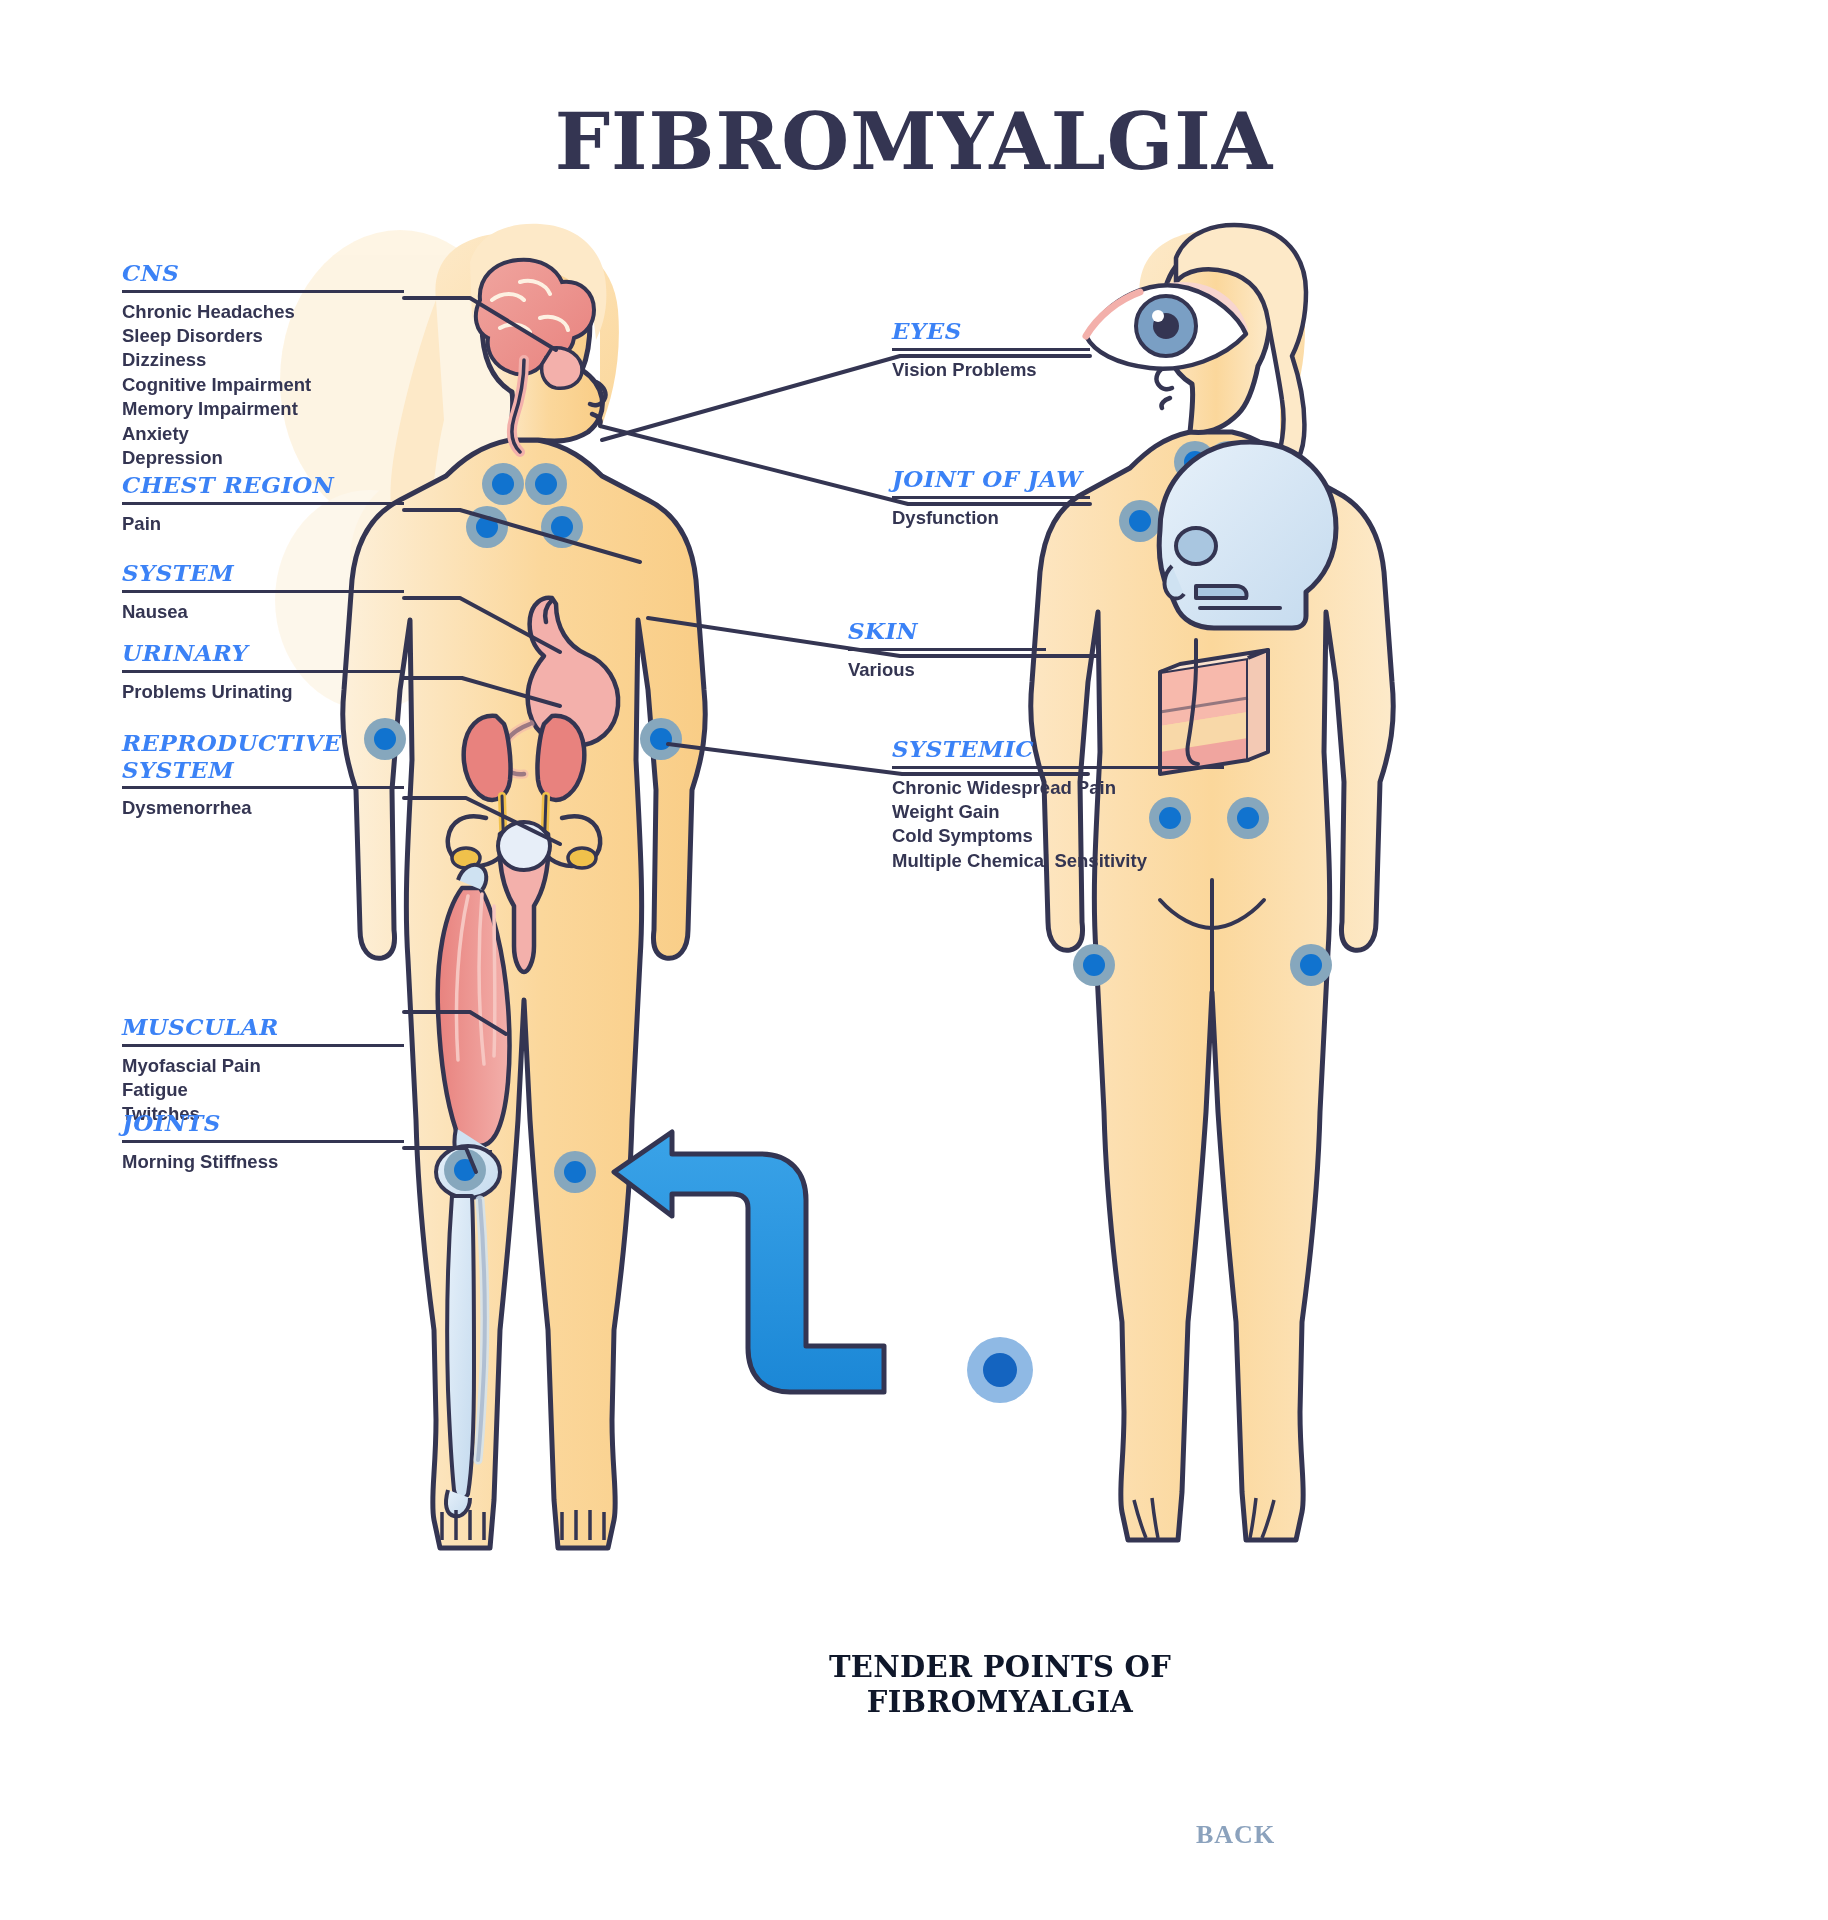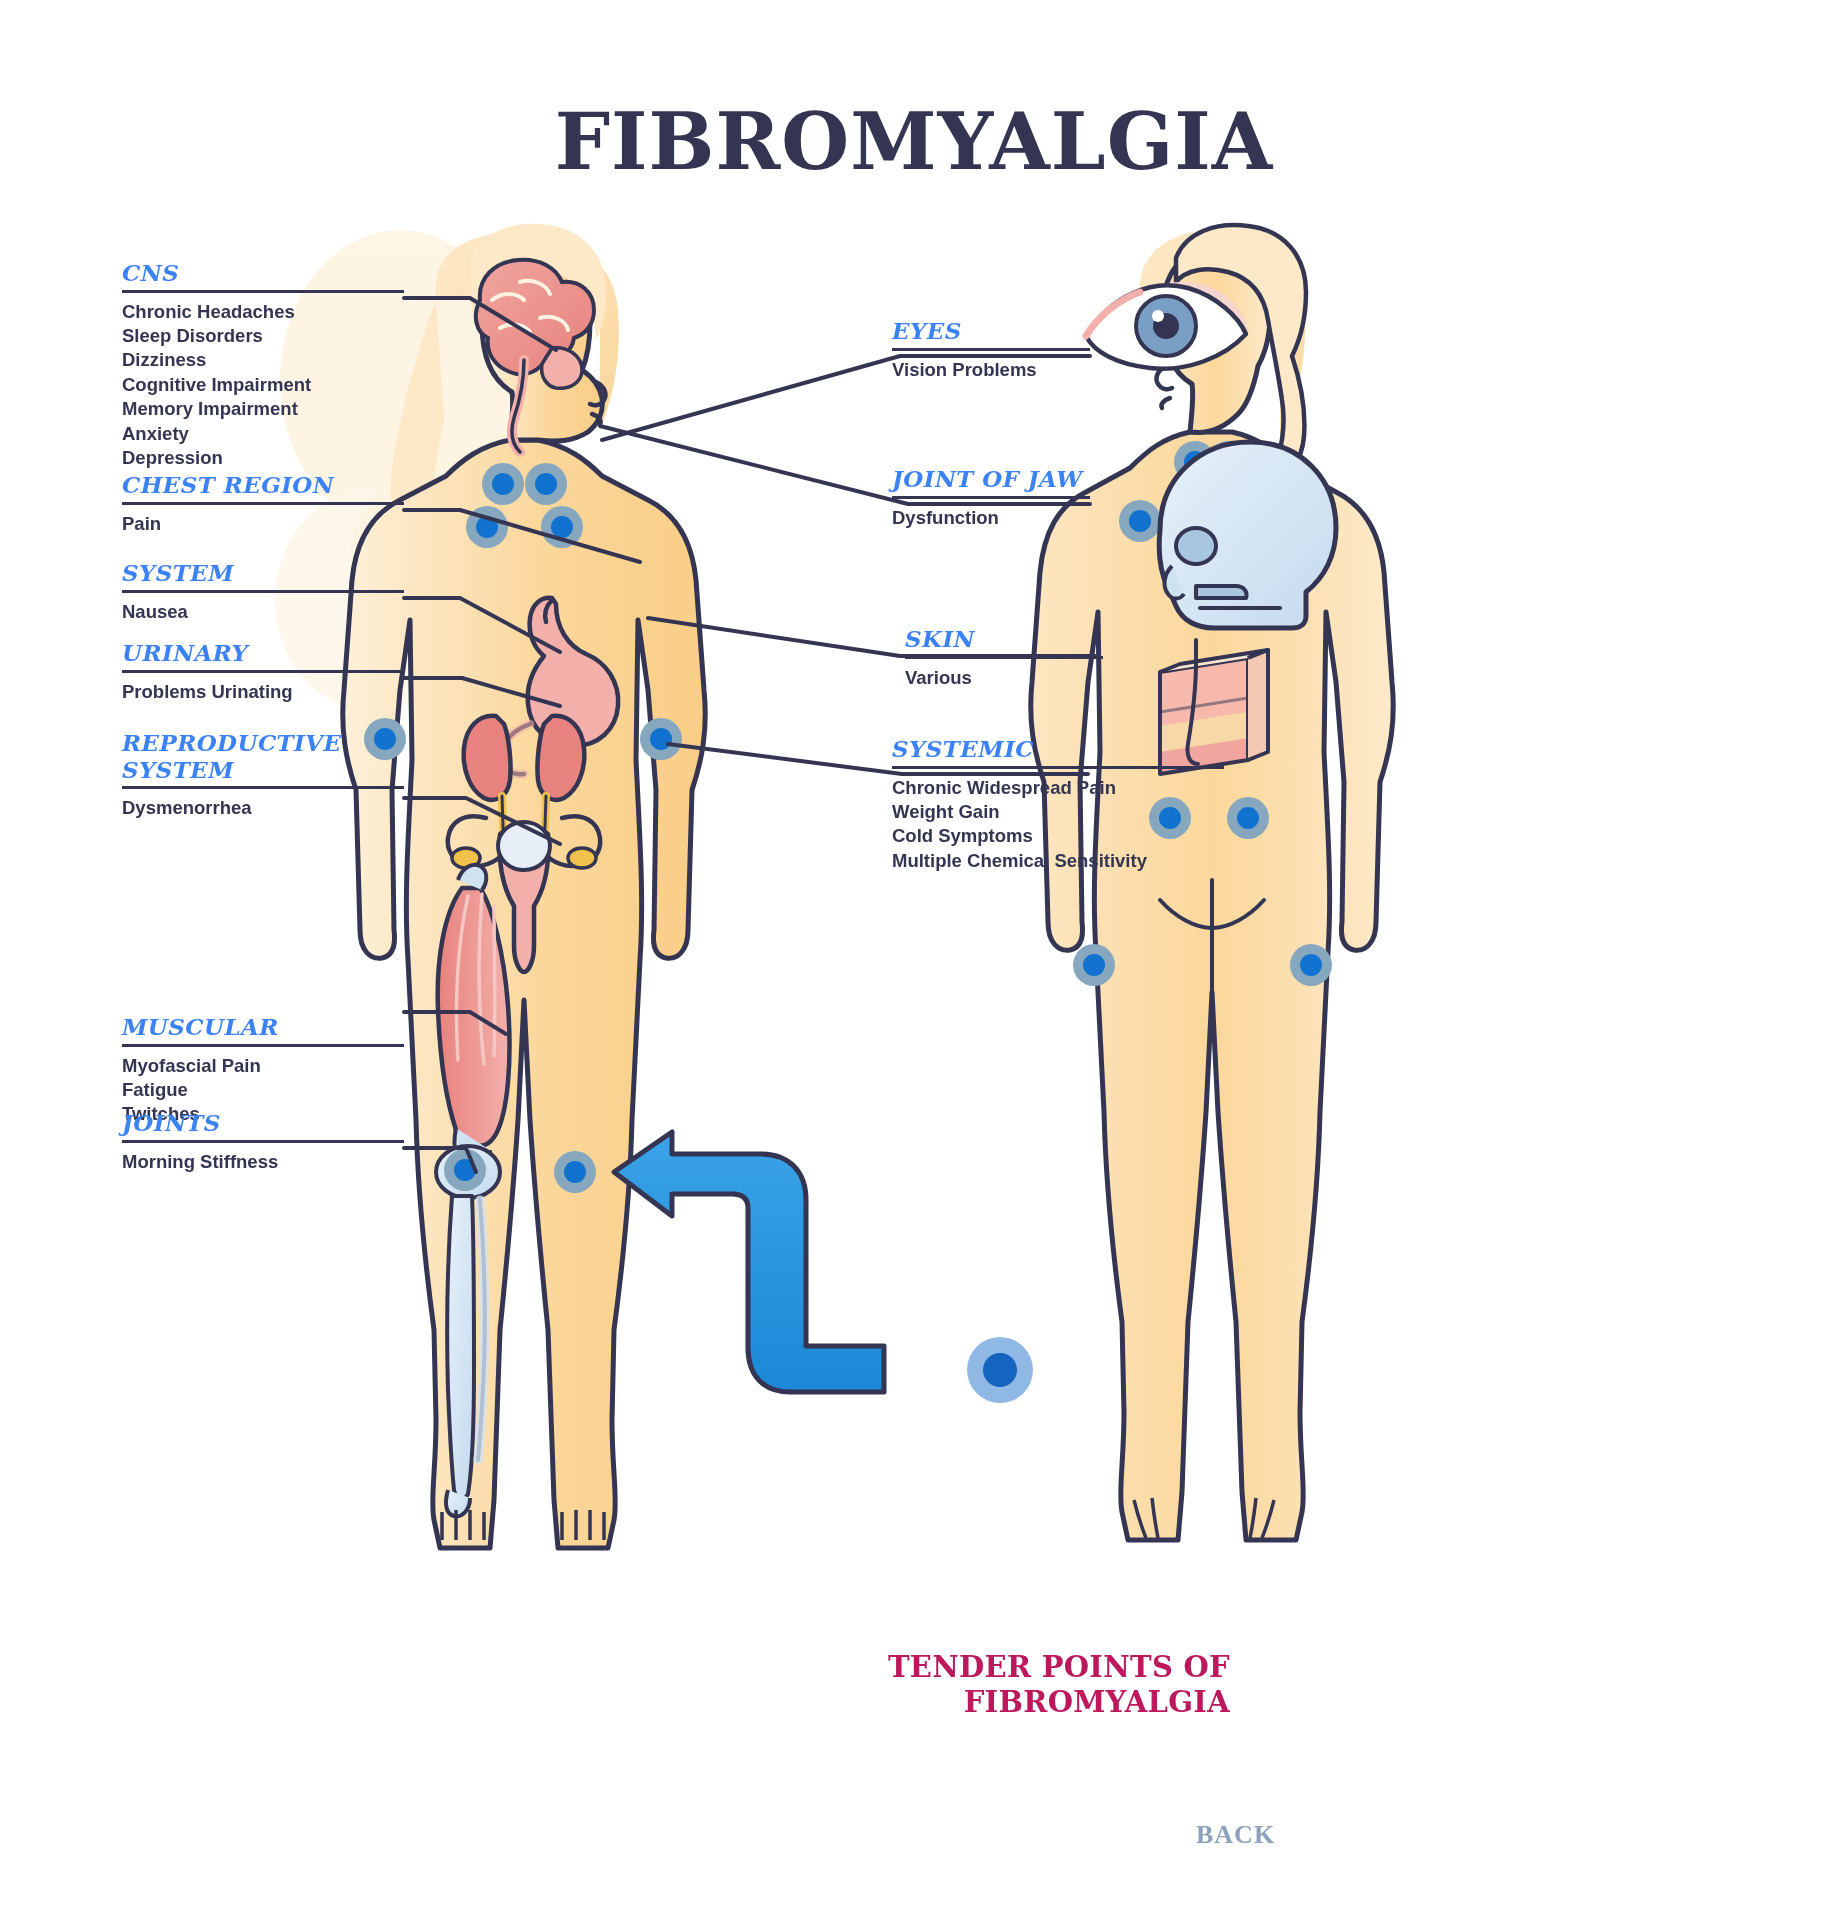--- a/index.html
+++ b/index.html
@@ -59,22 +59,22 @@
     font-weight: bold;
     font-size: 26px;
     color: #8ba2bd;
     letter-spacing: 1px;
   }
   .legend-caption {
     position: absolute;
     font-family: "DejaVu Serif", serif;
     font-weight: bold;
     font-size: 29px;
-    color: #be185d;
-    text-align: right;
+    color: #0f172a;
+    text-align: center;
     line-height: 1.2;
     letter-spacing: 0.3px;
   }
 </style>
 </head>
 <body>
 
 <div id="root">
 
   <div class="title">FIBROMYALGIA</div>
@@ -531,21 +531,21 @@
   </div>
 
   <div class="label-block" style="left:892px; top:466px; width:198px;">
     <div class="head">JOINT OF JAW</div>
     <div class="rule"></div>
     <div class="items">
       <div>Dysfunction</div>
     </div>
   </div>
 
-  <div class="label-block" style="left:905px; top:618px; width:198px;margin-top:8px;">
+  <div class="label-block" style="left:848px; top:618px; width:198px;">
     <div class="head">SKIN</div>
     <div class="rule"></div>
     <div class="items">
       <div>Various</div>
     </div>
   </div>
 
   <div class="label-block" style="left:892px; top:736px; width:332px;">
     <div class="head">SYSTEMIC</div>
     <div class="rule"></div>

